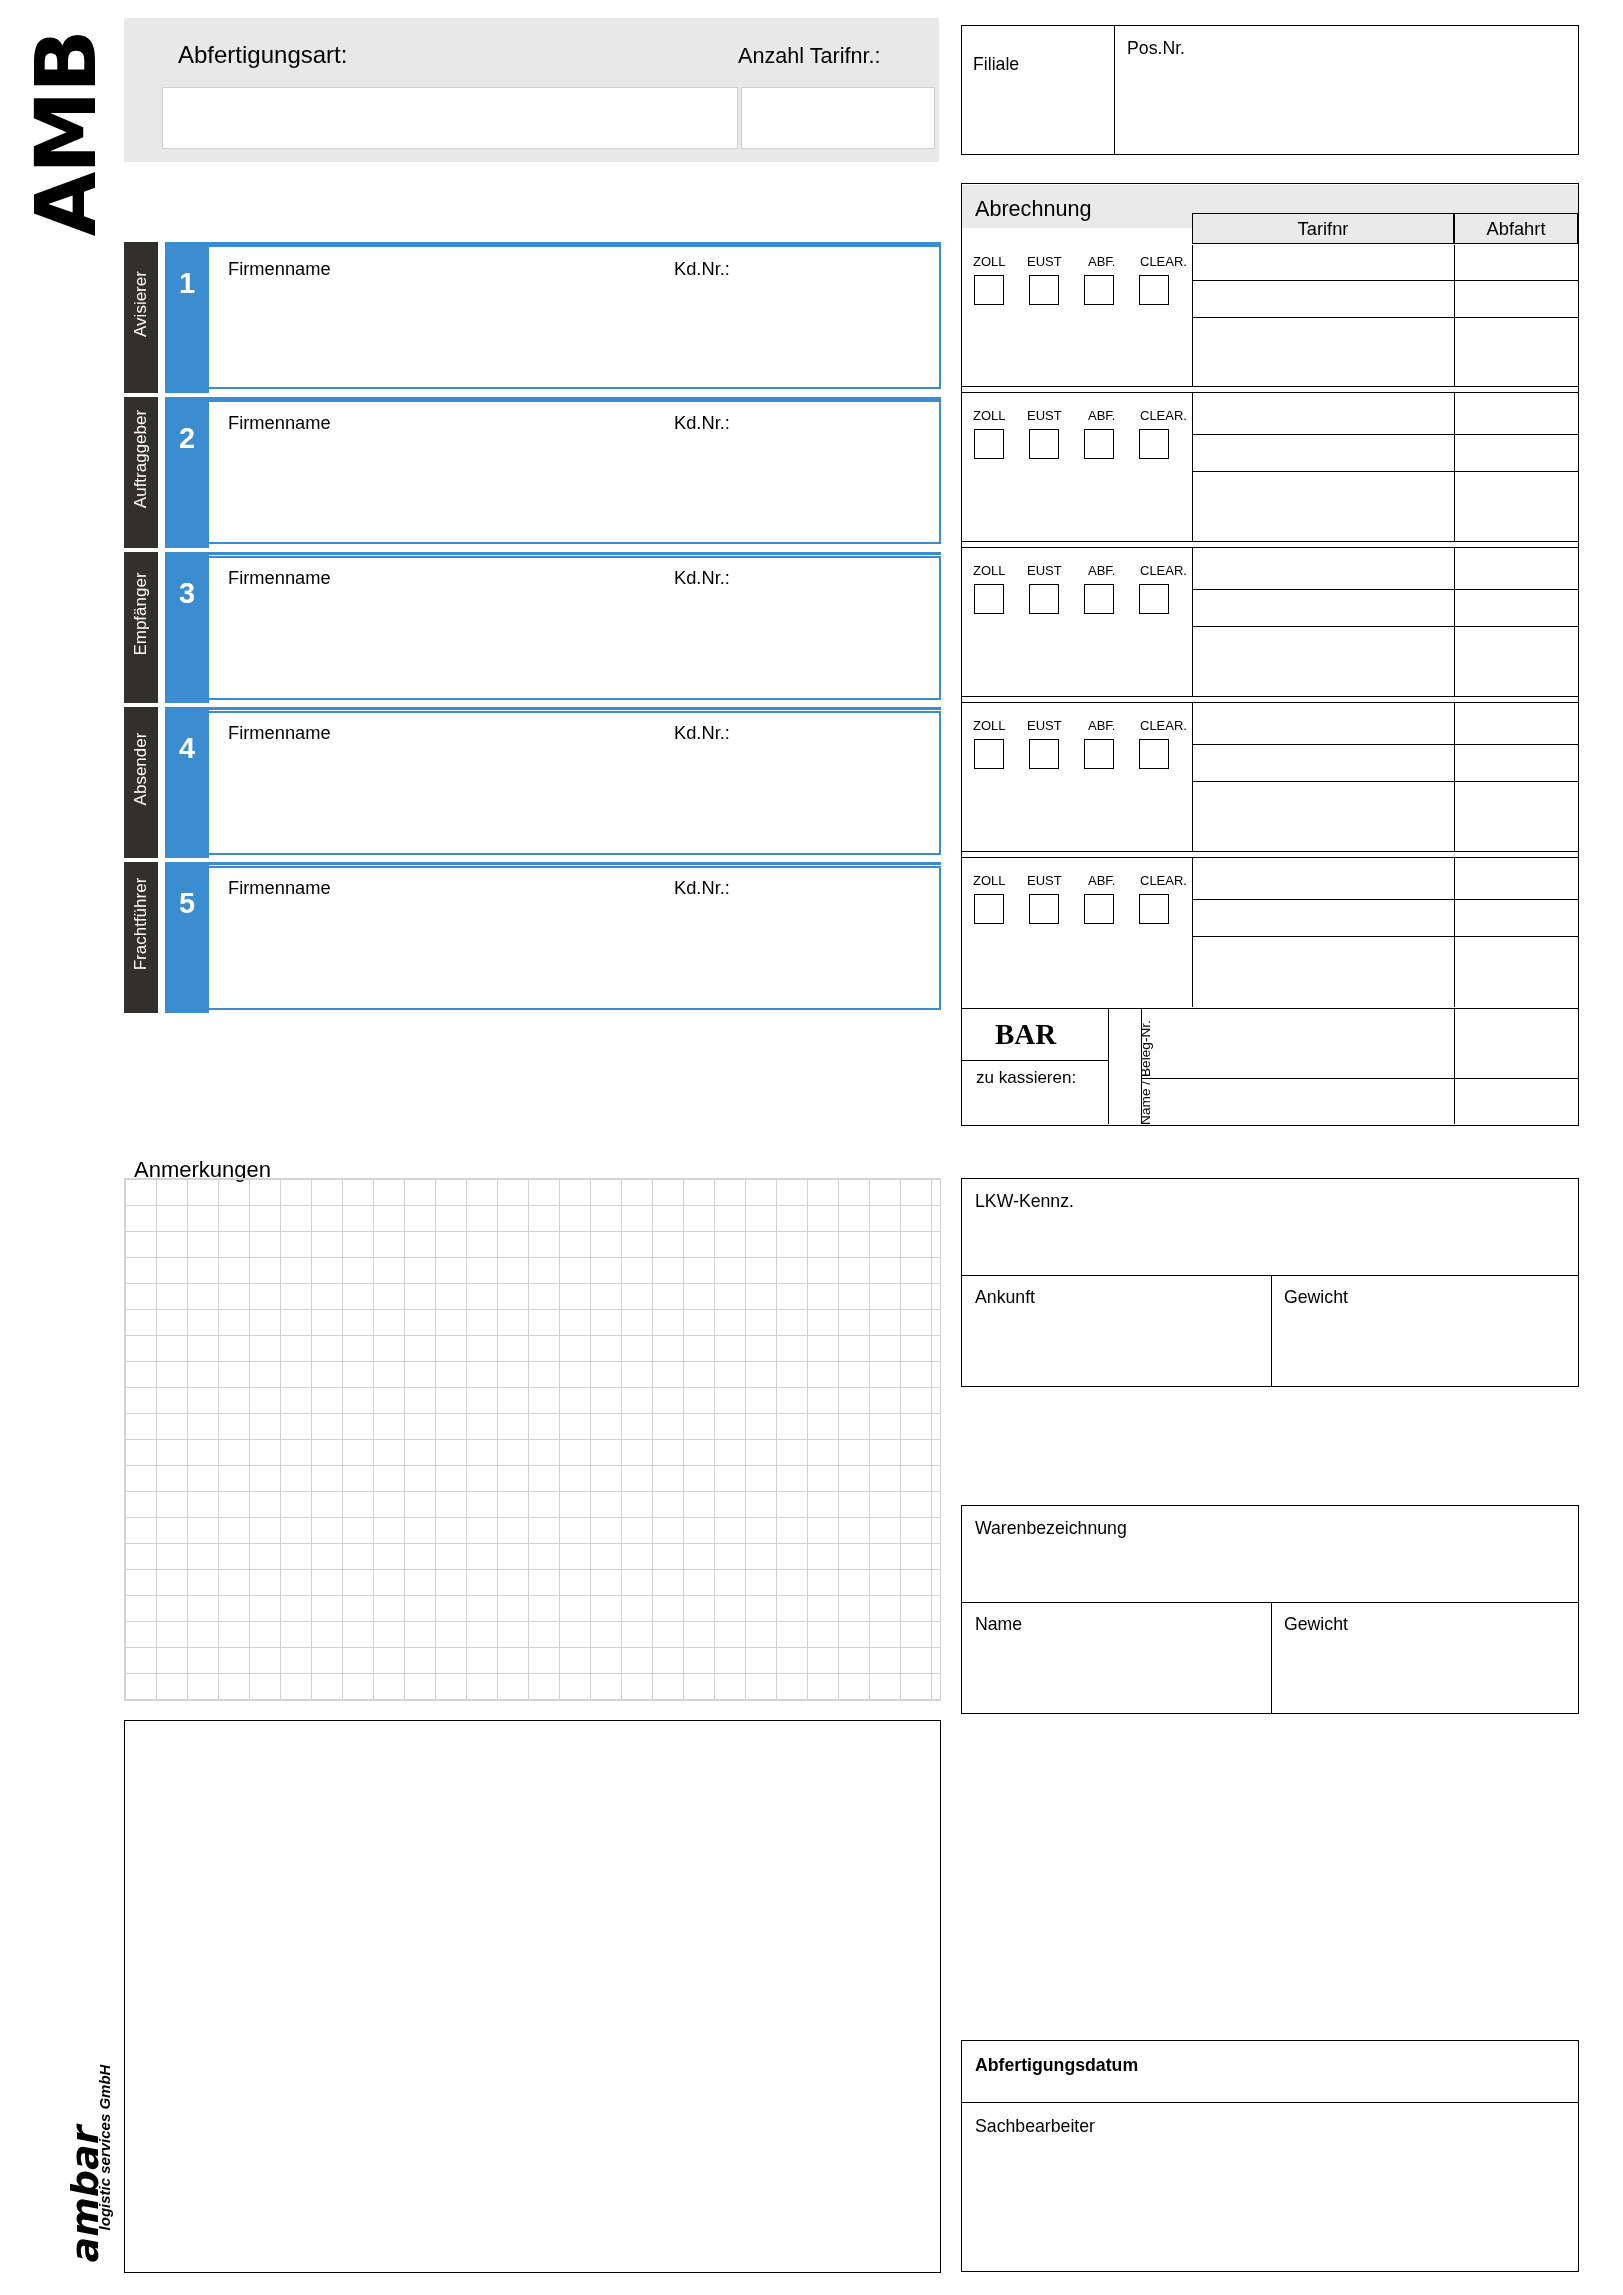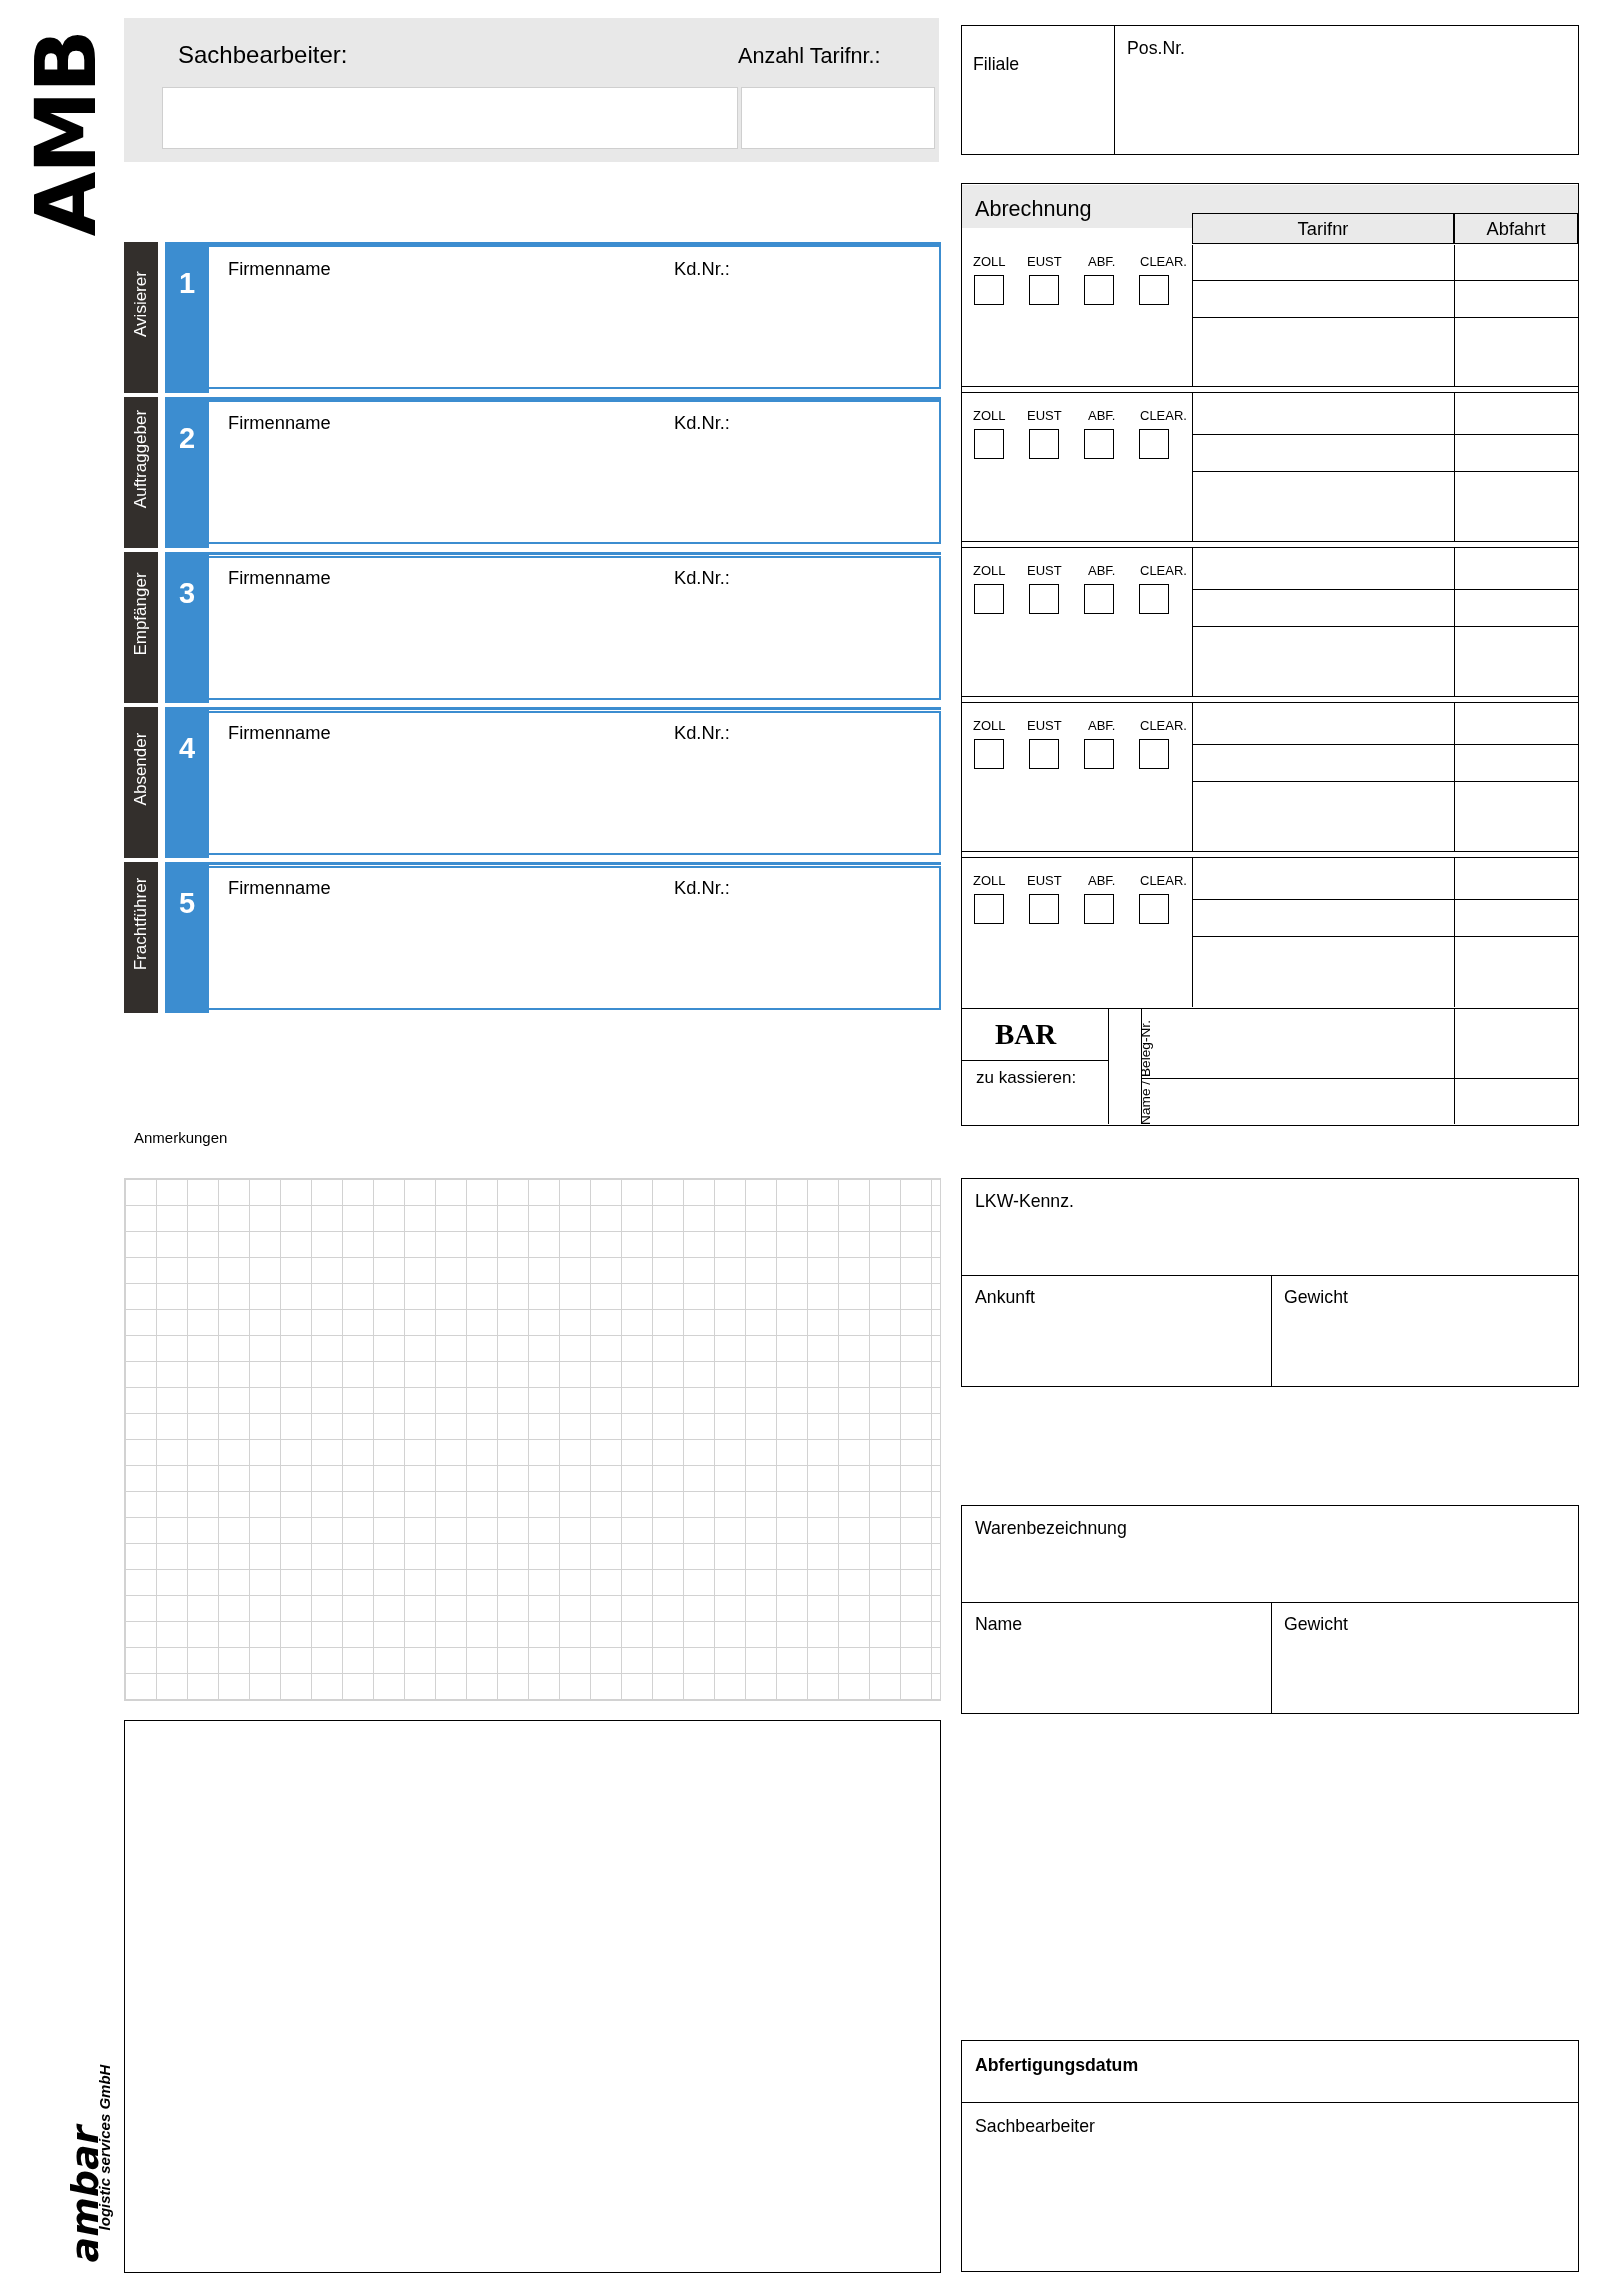--- a/index.html
+++ b/index.html
@@ -255,21 +255,21 @@
     left: 1083px;
     top: 1065px;
     width: 124px;
     text-align: center;
     font-size: 13.7px;
     transform: rotate(-90deg);
     white-space: nowrap;
   }
 
   
-  .lbl-anmerkungen { left: 134px; top: 1129px; font-size: 15px; }
+  .lbl-anmerkungen { left: 134px; top: 1157px; font-size: 22px; }
   .grid-wrap {
     position: absolute;
     left: 124px;
     top: 1178px;
     width: 817px;
     height: 523px;
     border: 0.7px solid #d2d2d2;
     box-sizing: border-box;
     background:
       repeating-linear-gradient(to right, #d2d2d2 0 0.7px, transparent 0.7px 31px),
@@ -335,21 +335,21 @@
 </head>
 <body>
 
 <div class="page">
 
   <div class="amb-logo">
     <div class="amb-text">AMB</div>
   </div>
 
   <div class="header-grey"></div>
-  <div class="hdr-lbl-abfertigung">Sachbearbeiter:</div>
+  <div class="hdr-lbl-abfertigung">Abfertigungsart:</div>
   <div class="hdr-lbl-anzahl">Anzahl Tarifnr.:</div>
   <div class="header-white-1"></div>
   <div class="header-white-2"></div>
 
   <div class="box filiale-box"></div>
   <div class="filiale-div"></div>
   <div class="lbl lbl-filiale">Filiale</div>
   <div class="lbl lbl-posnr">Pos.Nr.</div>
 
   <div class="box abr-outer"></div>

